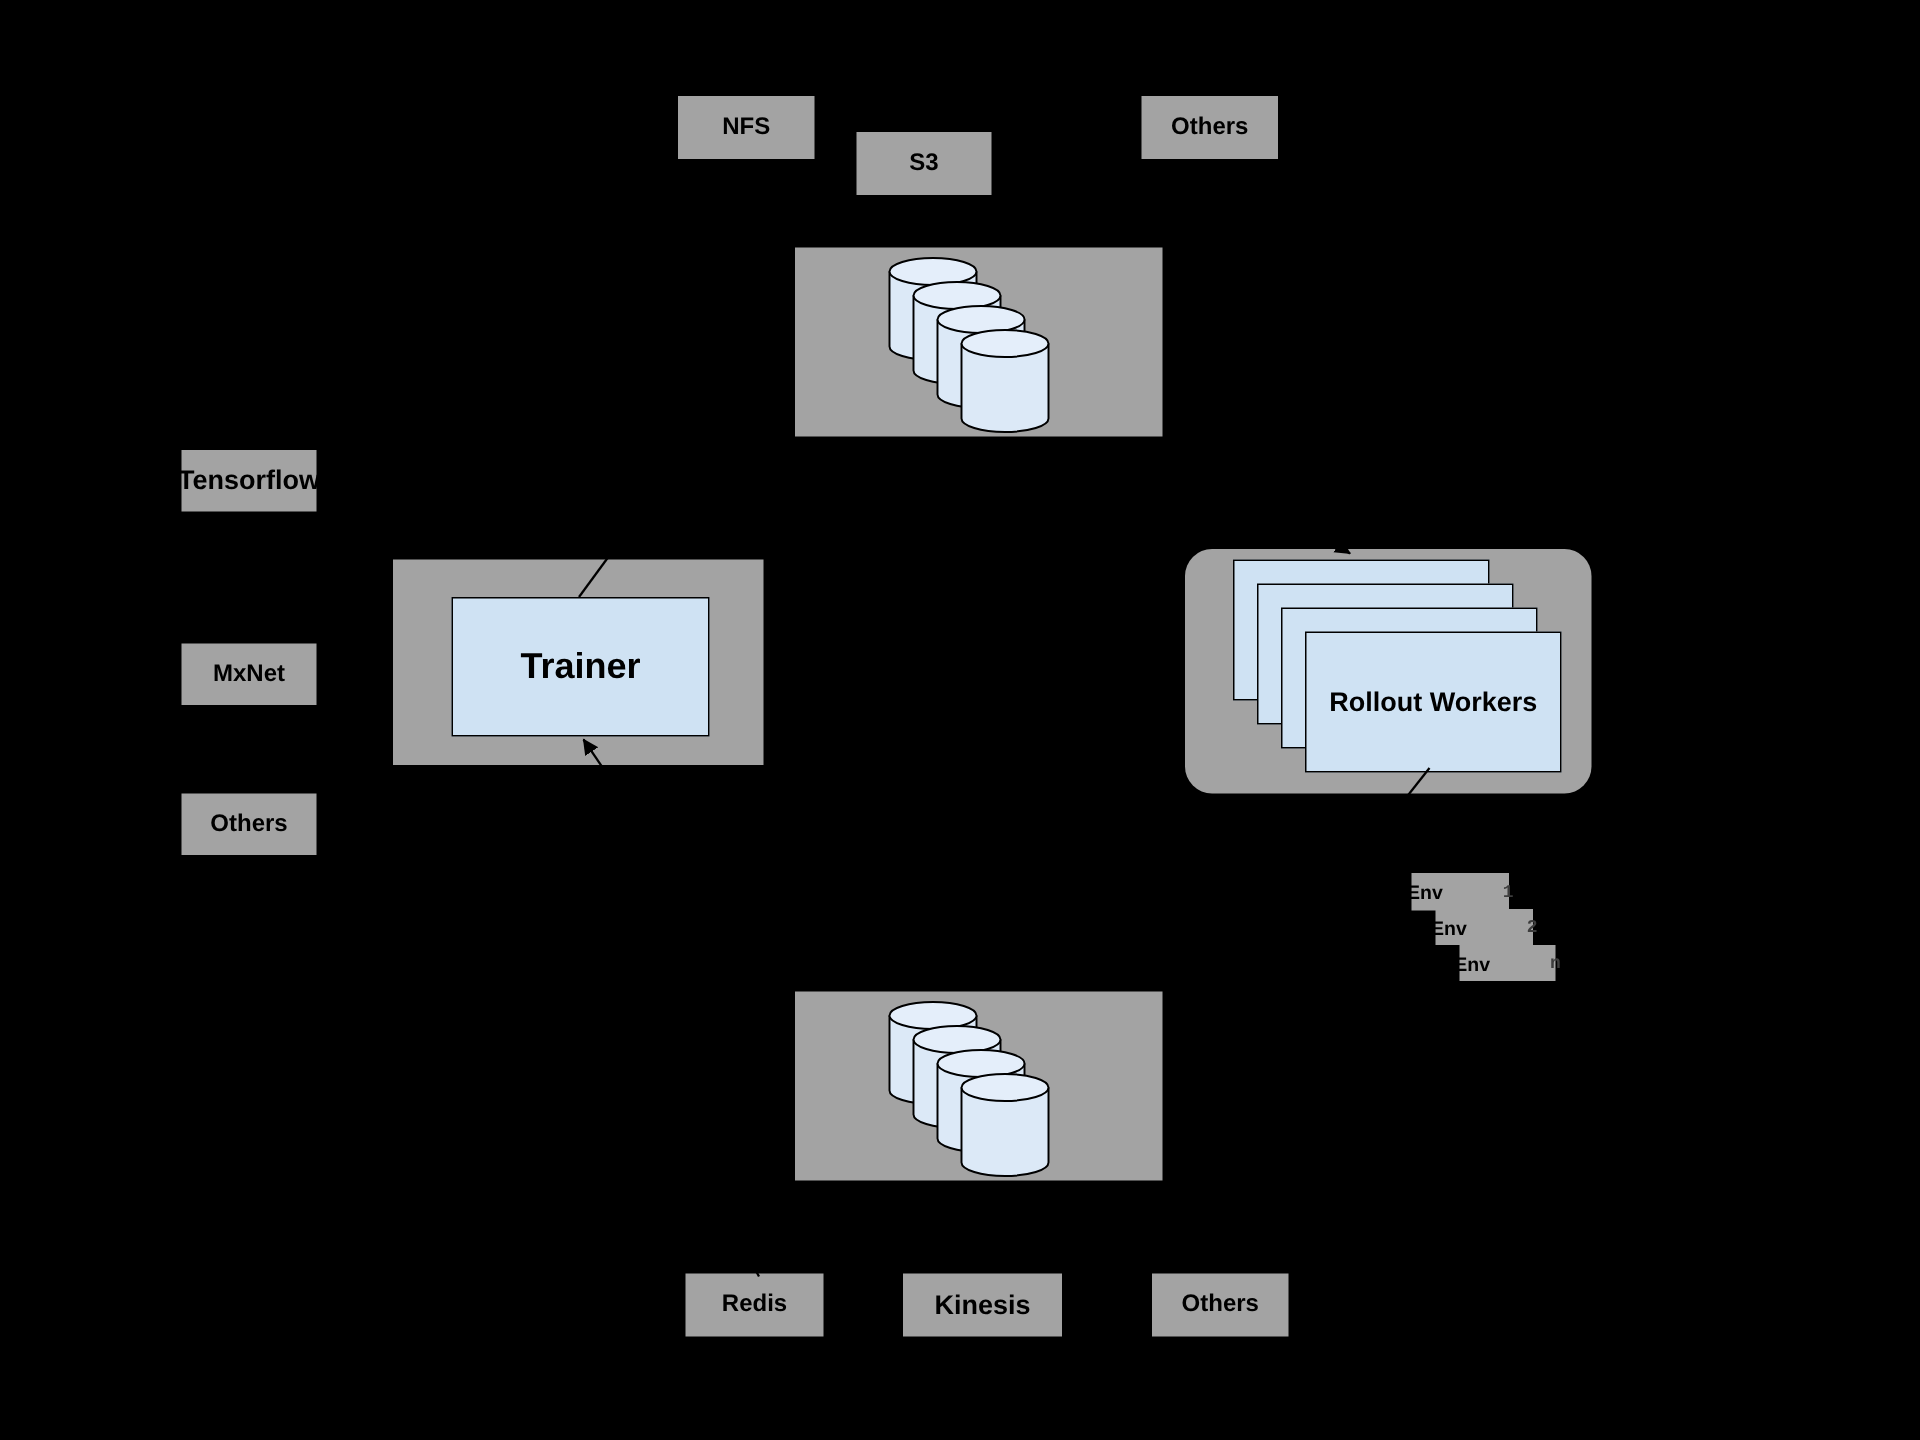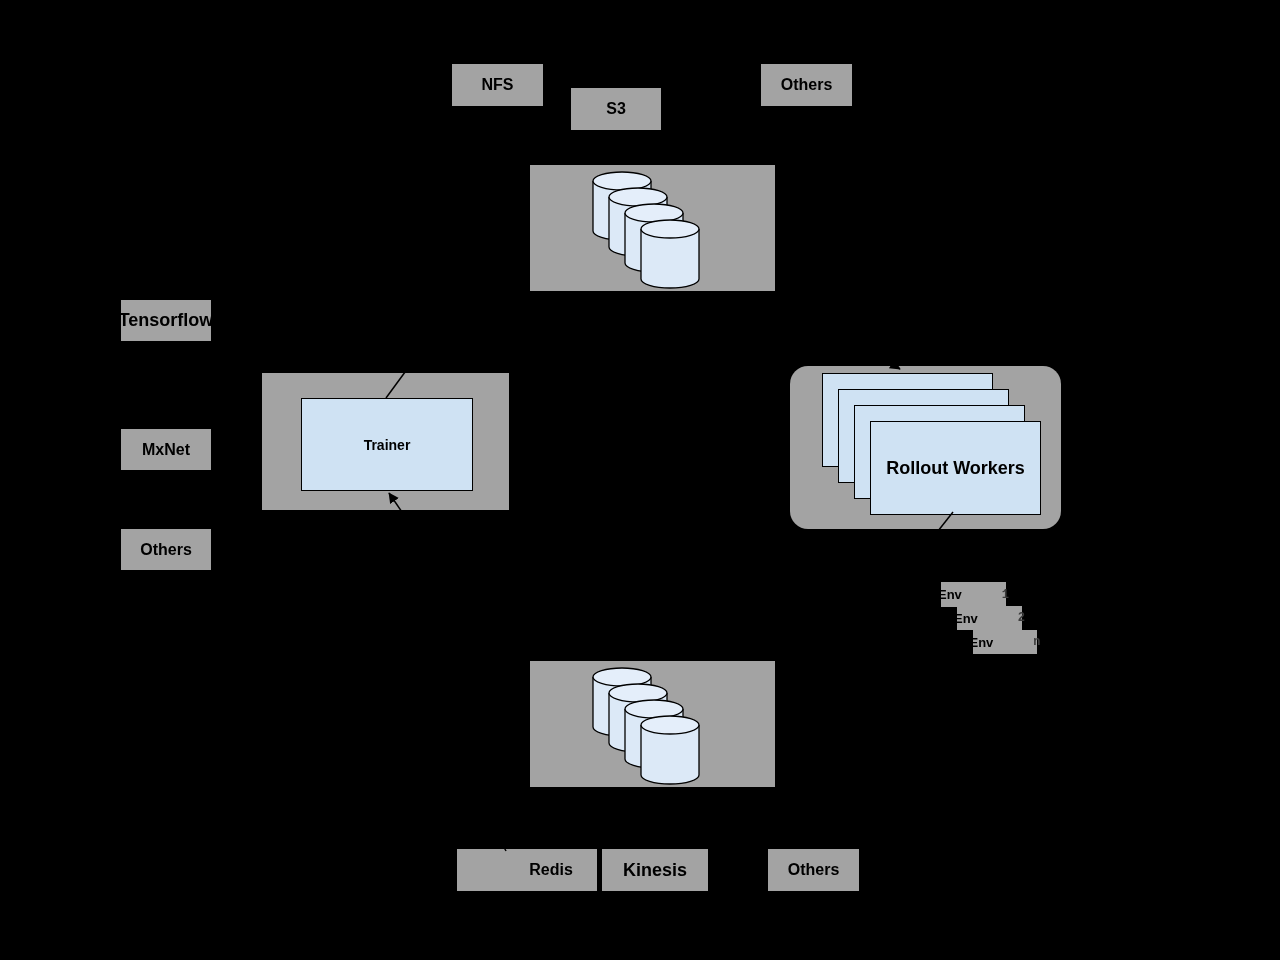--- a/index.html
+++ b/index.html
@@ -22,21 +22,21 @@
   #replay-store{left:530px;top:661px;width:245px;height:126px;}
   
   #tensorflow{left:121px;top:300px;width:90px;height:41px;font-size:18px;}
   #mxnet{left:121px;top:409px;width:90px;height:41px;font-size:16px;margin-top:20px;}
   #others-left{left:121px;top:529px;width:90px;height:41px;font-size:16px;}
   
   #trainer{left:262px;top:373px;width:247px;height:137px;}
   #trainer-inner{
     position:absolute;left:39px;top:25px;width:170px;height:91px;
     border:1px solid #000;background:#cfe2f3;display:flex;
-    align-items:center;justify-content:center;font-size:14px;
+    align-items:center;justify-content:center;font-size:24px;
   }
   
   #rollout{left:790px;top:366px;width:271px;height:163px;border-radius:18px;}
   .worker-card{
     position:absolute;width:169px;height:92px;border:1px solid #000;
     background:#cfe2f3;
   }
   #worker-card-0{left:32px;top:7px;}
   #worker-card-1{left:48px;top:23px;}
   #worker-card-2{left:64px;top:39px;}
@@ -47,21 +47,21 @@
   
   .env-node{font-size:13px;gap:36px;}
   #env-1{left:941px;top:582px;width:65px;height:25px;}
   #env-2{left:957px;top:606px;width:65px;height:24px;}
   #env-n{left:973px;top:630px;width:64px;height:24px;}
   .env-suffix{
     font-family:"Liberation Mono","DejaVu Sans Mono",monospace;
     font-size:12px;margin-left:4px;color:#3d3d3d;
   }
   
-  #redis{left:457px;top:849px;width:92px;height:42px;font-size:16px;padding-left:48px;}
+  #redis{left:457px;top:849px;width:92px;height:42px;font-size:16px;}
   #kinesis{left:602px;top:849px;width:106px;height:42px;font-size:18px;}
   #others-bottom{left:768px;top:849px;width:91px;height:42px;font-size:16px;}
   
   #arrow-overlay{position:absolute;left:0;top:0;pointer-events:none;}
   #arrow-overlay line{stroke:#000;stroke-width:1.5;}
   .db-icon{position:absolute;left:0;top:0;}
 </style>
 </head>
 <body>
 

